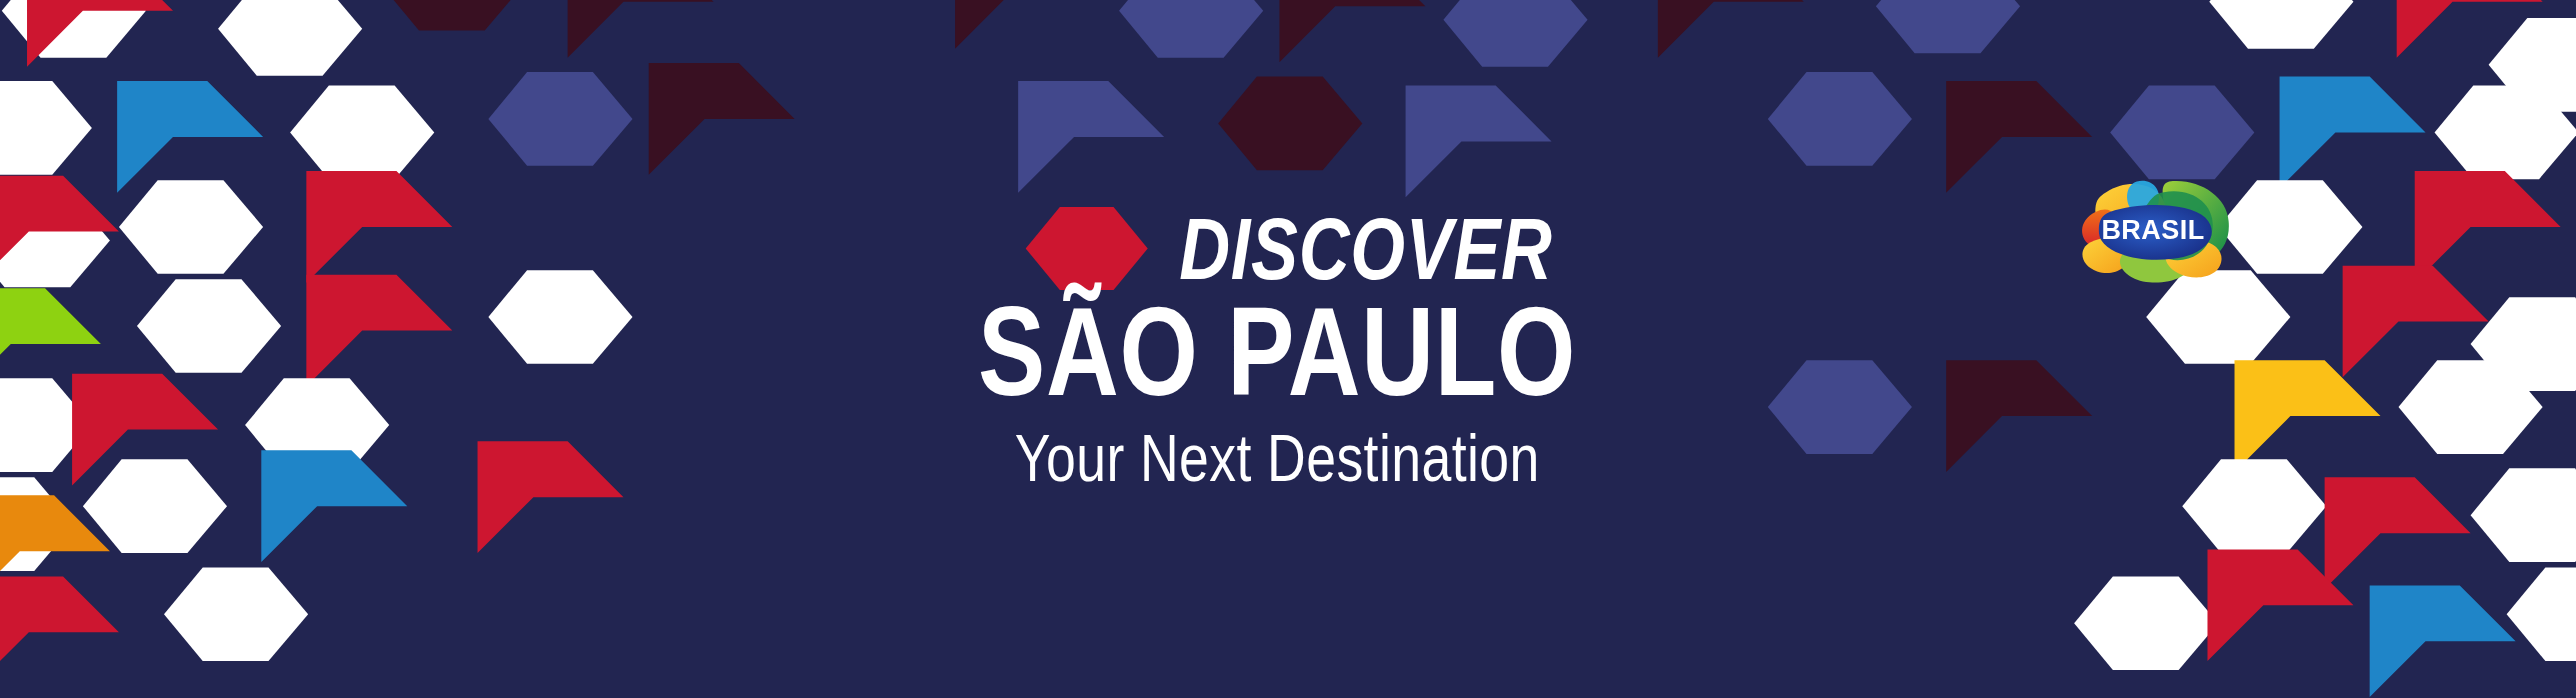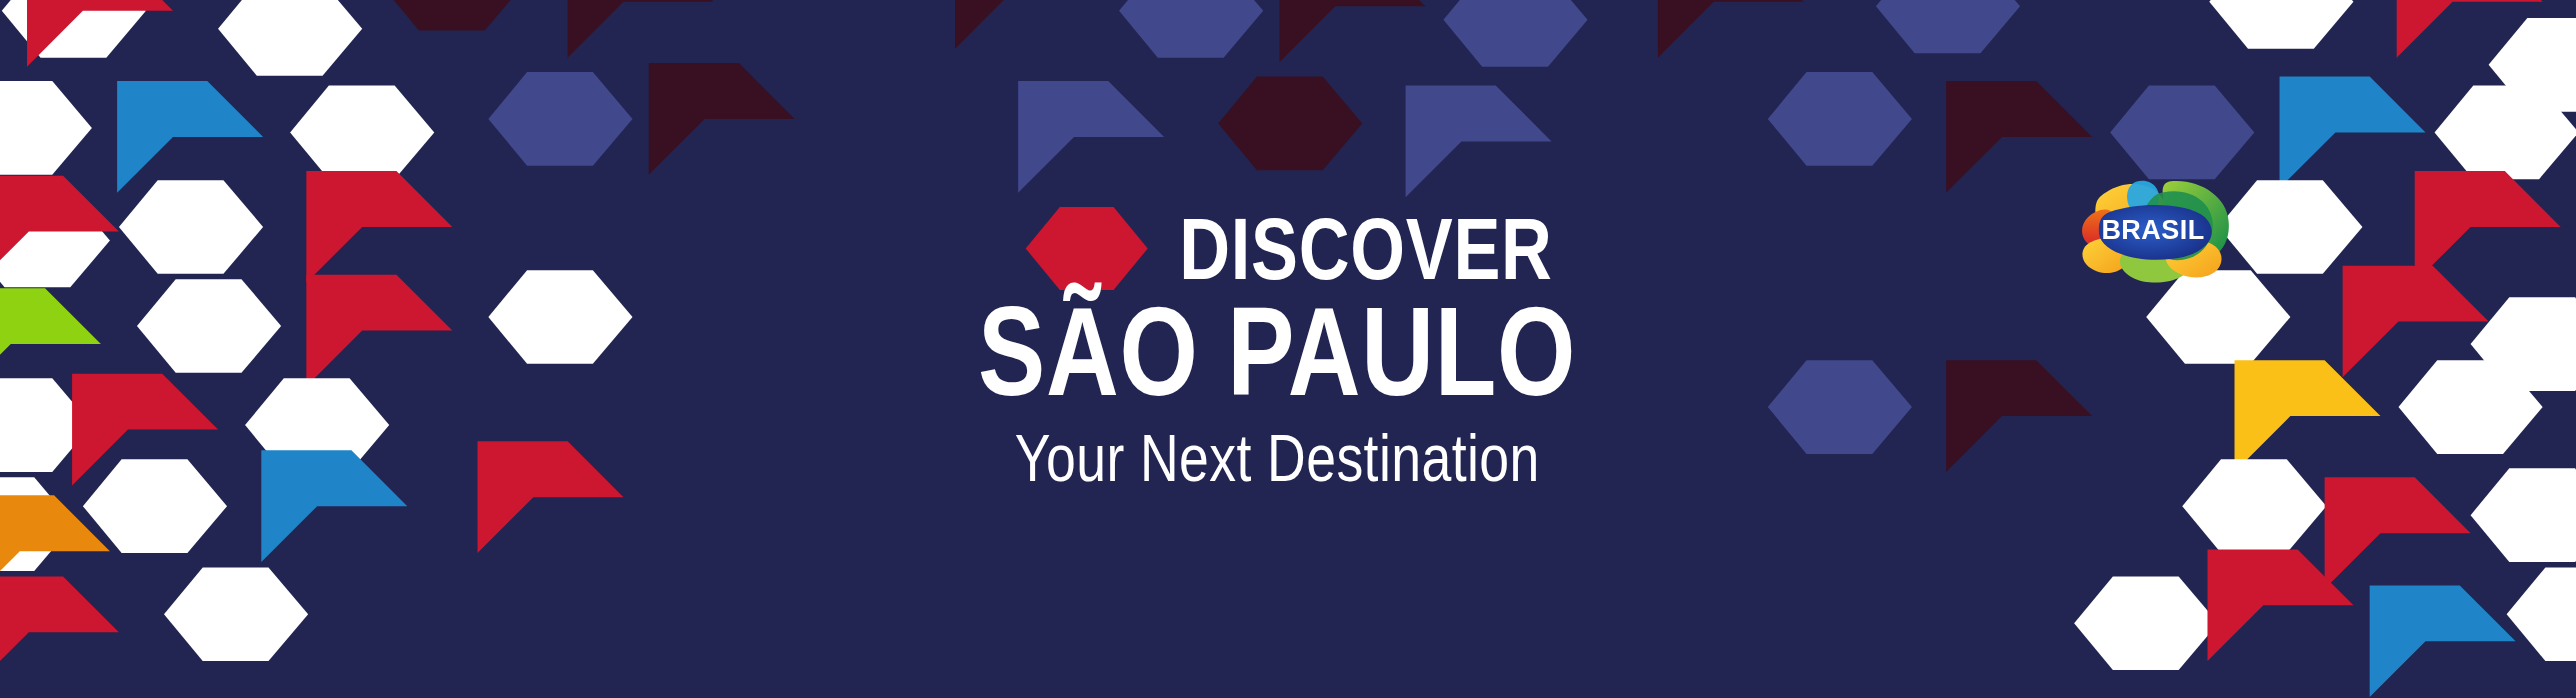--- a/index.html
+++ b/index.html
@@ -15,20 +15,21 @@
     display:flex;align-items:center;justify-content:center;
     pointer-events:none;
   }
   #title-block{
     display:flex;flex-direction:column;align-items:center;
     transform:translateX(-10.8px);
   }
   .line1{
     display:flex;align-items:center;gap:31px;
     margin-bottom:1.8px;
+    font-style:italic;
   }
   #mark{display:block;}
   .t-discover{
     color:#ffffff;
     font-size:88px;
     line-height:0.96;
     font-weight:600;
     letter-spacing:0.9px;
     transform:scaleX(0.80);
     transform-origin:left center;

